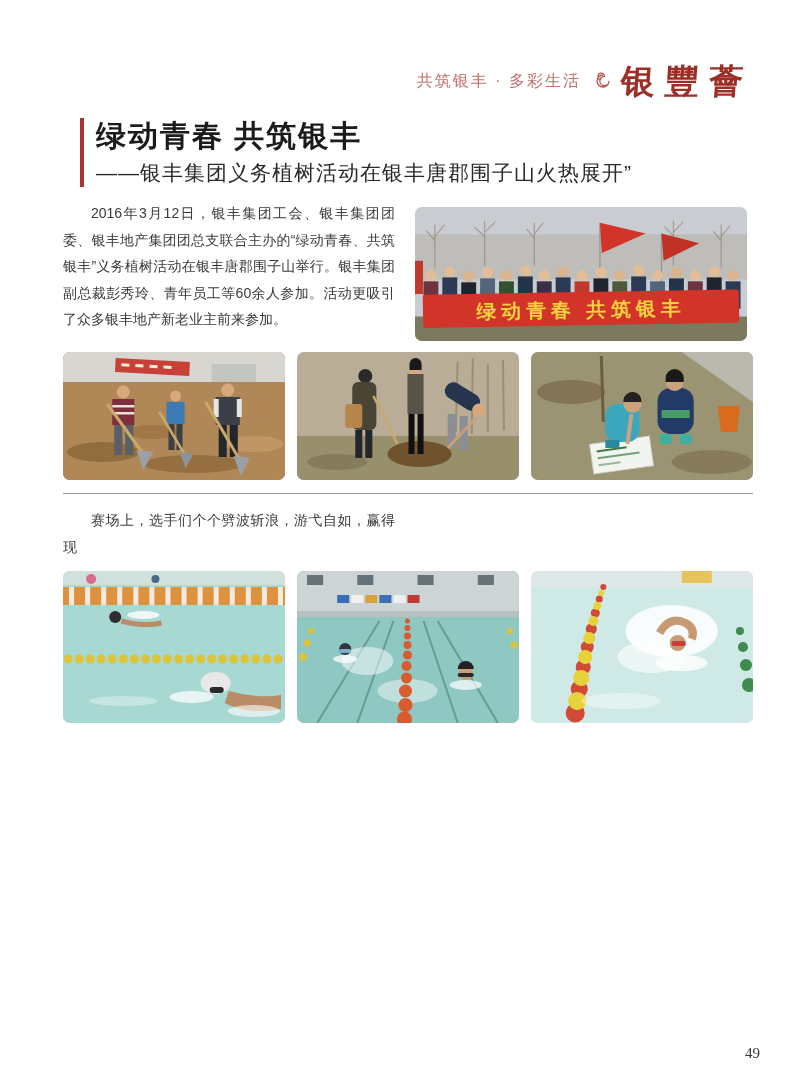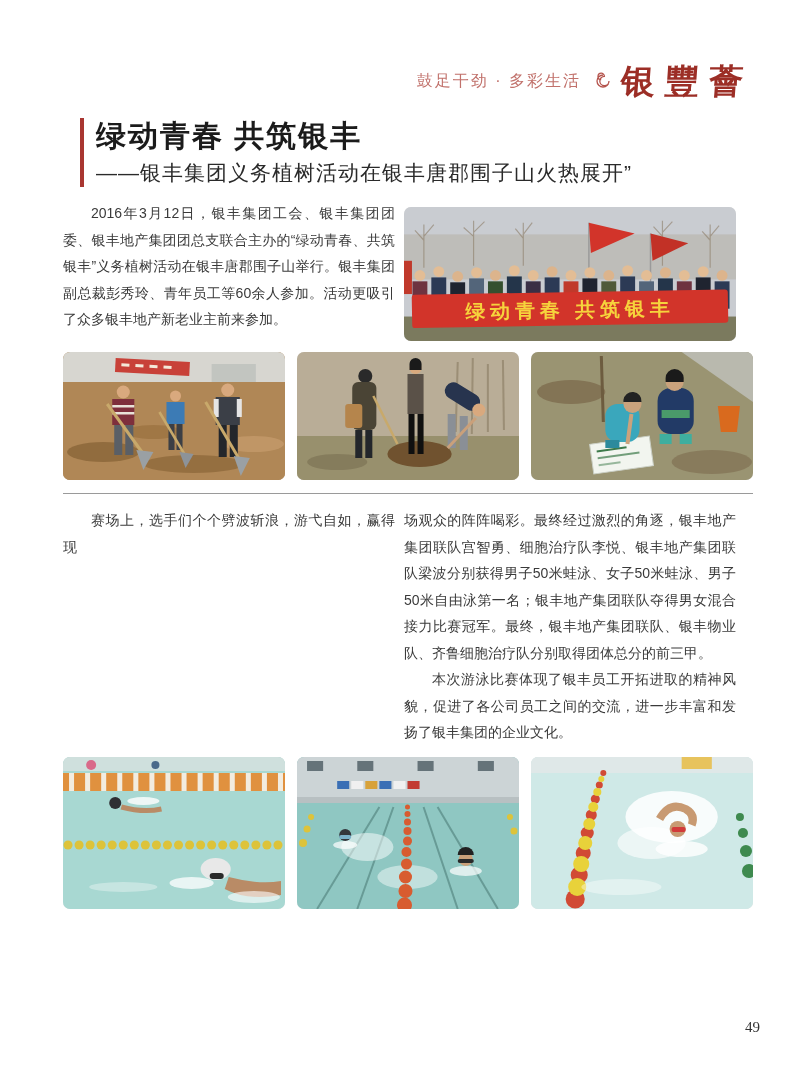--- a/index.html
+++ b/index.html
@@ -63,21 +63,21 @@
   .article-subtitle {
     margin: 5px 0 0 0;
     font-size: 21px;
     color: #2a2a2a;
     letter-spacing: 1px;
     white-space: nowrap;
   }
   
   .cols {
     display: flex;
-    gap: 9px;
+    gap: 20px;
     margin-top: 13px;
   }
   .col { width: 332px; }
   .col p {
     margin: 0;
     font-size: 14px;
     line-height: 26.5px;
     text-align: justify;
     color: #3a3a3a;
   }
@@ -96,34 +96,34 @@
   .divider {
     border: none;
     border-top: 1px solid #9a9a9a;
     margin: 13px 0 11px 0;
   }
   .title-block.second { margin-top: 2px; }
   
   .page-number {
     position: absolute;
     right: 40px;
-    bottom: 50px;
+    bottom: 24px;
     font-family: "Liberation Serif", serif;
     font-size: 15px;
     color: #333;
   }
 </style>
 </head>
 <body>
 
 <div class="page">
   <div class="content">
 
     <div class="masthead">
-      <span class="tagline">鼓足干劲 · 多彩生活</span>
+      <span class="tagline">共筑银丰 · 多彩生活</span>
       <span class="swirl">
         <svg width="20" height="20" viewBox="0 0 20 20">
           <path d="M10,4 a6,6 0 1,0 6,6 a4.6,4.6 0 1,1 -4.6,-4.6 a3.2,3.2 0 1,0 -3.2,3.2" fill="none" stroke="#b5544d" stroke-width="1.3"></path>
         </svg>
       </span>
       <span class="logo-script">银豐薈</span>
     </div>
 
     <section>
       <div class="title-block">
@@ -365,24 +365,20 @@
       </div>
     </section>
 
     <hr class="divider">
 
     <section>
 
       <div class="cols">
         <div class="col">
           <p class="indent">赛场上，选手们个个劈波斩浪，游弋自如，赢得现</p>
-        </div>
-        <div class="col">
-          <p>场观众的阵阵喝彩。最终经过激烈的角逐，银丰地产集团联队宫智勇、细胞治疗队李悦、银丰地产集团联队梁波分别获得男子50米蛙泳、女子50米蛙泳、男子50米自由泳第一名；银丰地产集团联队夺得男女混合接力比赛冠军。最终，银丰地产集团联队、银丰物业队、齐鲁细胞治疗队分别取得团体总分的前三甲。</p>
-          <p class="indent">本次游泳比赛体现了银丰员工开拓进取的精神风貌，促进了各公司员工之间的交流，进一步丰富和发扬了银丰集团的企业文化。</p>
         </div>
       </div>
 
       <div class="photo-row swim">
         <figure class="photo" style="margin:0">
           <svg viewBox="0 0 221 152" preserveAspectRatio="none">
             <rect width="221" height="152" fill="#a8d8d2"></rect>
             <rect width="221" height="14" fill="#cfe0dd"></rect>
             <circle cx="28" cy="8" r="5" fill="#d96a8a"></circle>
             <circle cx="92" cy="8" r="4" fill="#4a6a8a"></circle>

